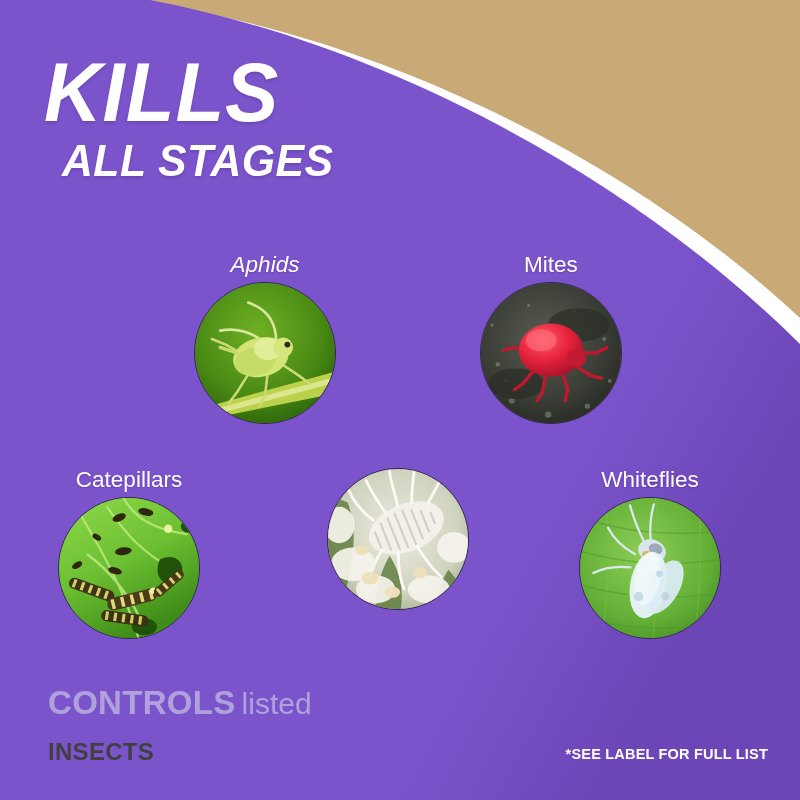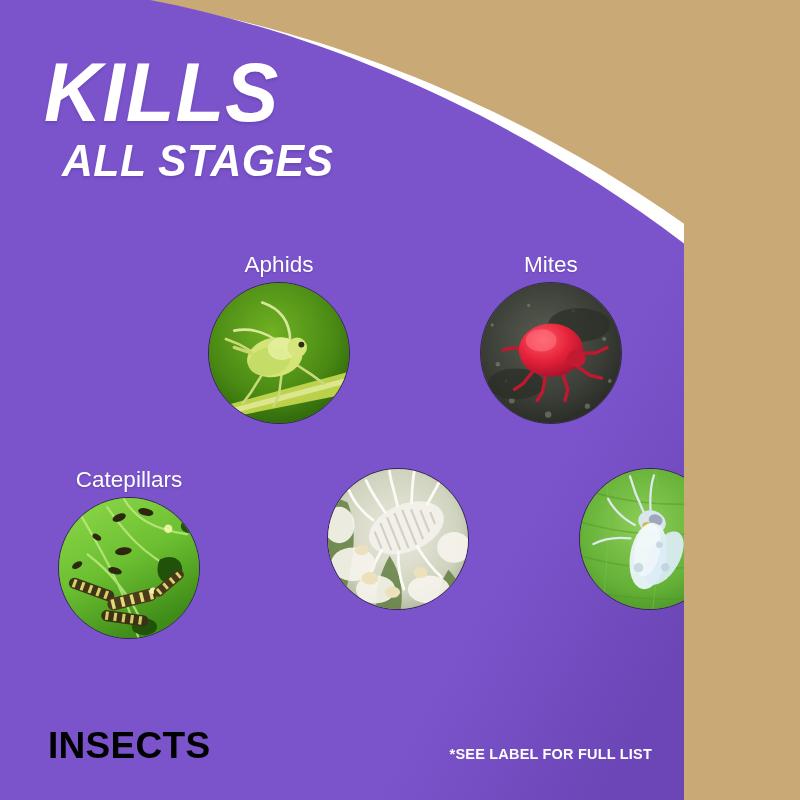--- a/index.html
+++ b/index.html
@@ -4,21 +4,21 @@
 <style>
   html,body{margin:0;padding:0;}
   body{
     width:800px;height:800px;
     font-family:"Liberation Sans", sans-serif;
     background:#C9A976;
     overflow:hidden;
   }
   #poster{
     position:relative;
-    width:684px;height:800px;
+    width:800px;height:800px;
     overflow:hidden;
     background:#C9A976;
   }
   .bg-svg{position:absolute;left:0;top:0;width:800px;height:800px;}
 
   
   .headline{
     position:absolute;
     left:44px; top:52px;
     z-index:5;
@@ -86,25 +86,25 @@
     line-height:1.0;
   }
   .foot-line1{
     font-size:33px;
     color:#AFA2DC;
     white-space:nowrap;
   }
   .foot-controls{font-weight:bold;letter-spacing:0.3px;}
   .foot-listed{font-weight:400;font-size:30px;margin-left:6px;}
   .foot-line2{
-    font-size:37px;
+    font-size:24px;
     font-weight:bold;
-    color:#000000;
+    color:#404040;
     letter-spacing:0.3px;
-    margin-top:1px;
+    margin-top:21px;
     white-space:nowrap;
   }
   .disclaimer{
     position:absolute;
     right:32px; bottom:38px;
     z-index:5;
     color:#FFFFFF;
     font-size:14.5px;
     font-weight:bold;
     letter-spacing:0.2px;
@@ -130,21 +130,21 @@
     <path d="M 128 0 C 360 30 620 150 800 318 L 800 800 L 0 800 L 0 0 Z" fill="#FFFFFF"></path>
 
     <path d="M 150 0 C 372 42 620 166 800 344 L 800 800 L 0 800 L 0 0 Z" fill="url(#purpleShade)"></path>
   </svg>
 
   <div class="headline">
     <div class="kills">KILLS</div>
     <div class="all-stages">ALL STAGES</div>
   </div>
 
-  <div class="insect" style="left:199px;top:253px;">
+  <div class="insect" style="left:185px;top:253px;font-style:italic;">
     <span class="label">Aphids</span>
     <div class="photo">
       <svg viewBox="0 0 100 100" preserveAspectRatio="xMidYMid slice">
         <defs>
           <radialGradient id="aphBg" cx="45%" cy="35%" r="75%">
             <stop offset="0%" stop-color="#6FB024"></stop>
             <stop offset="60%" stop-color="#4A8A14"></stop>
             <stop offset="100%" stop-color="#255C08"></stop>
           </radialGradient>
         </defs>
@@ -365,20 +365,21 @@
           <ellipse cx="30" cy="78" rx="6" ry="4.5"></ellipse>
           <ellipse cx="46" cy="88" rx="5.5" ry="4"></ellipse>
           <ellipse cx="66" cy="74" rx="5" ry="4"></ellipse>
           <ellipse cx="24" cy="58" rx="5" ry="3.6"></ellipse>
         </g>
       </svg>
     </div>
   </div>
 
   <div class="insect" style="left:570px;top:468px;">
+    <span class="label">Whiteflies</span>
     <div class="photo">
       <svg viewBox="0 0 100 100" preserveAspectRatio="xMidYMid slice">
         <defs>
           <radialGradient id="wfBg" cx="45%" cy="40%" r="78%">
             <stop offset="0%" stop-color="#8DCE57"></stop>
             <stop offset="60%" stop-color="#64B037"></stop>
             <stop offset="100%" stop-color="#3C8420"></stop>
           </radialGradient>
         </defs>
         <rect width="100" height="100" fill="url(#wfBg)"></rect>
@@ -415,18 +416,21 @@
             <circle cx="48" cy="72" r="3.4"></circle>
             <circle cx="66" cy="66" r="3.0"></circle>
             <circle cx="57" cy="52" r="2.4"></circle>
           </g>
         </g>
       </svg>
     </div>
   </div>
 
   <div class="footer">
+    <div class="foot-line1">
+      <span class="foot-controls">CONTROLS</span><span class="foot-listed">listed</span>
+    </div>
     <div class="foot-line2">INSECTS</div>
   </div>
 
   <div class="disclaimer">*SEE LABEL FOR FULL LIST</div>
 
 </div>
 
 </body></html>

